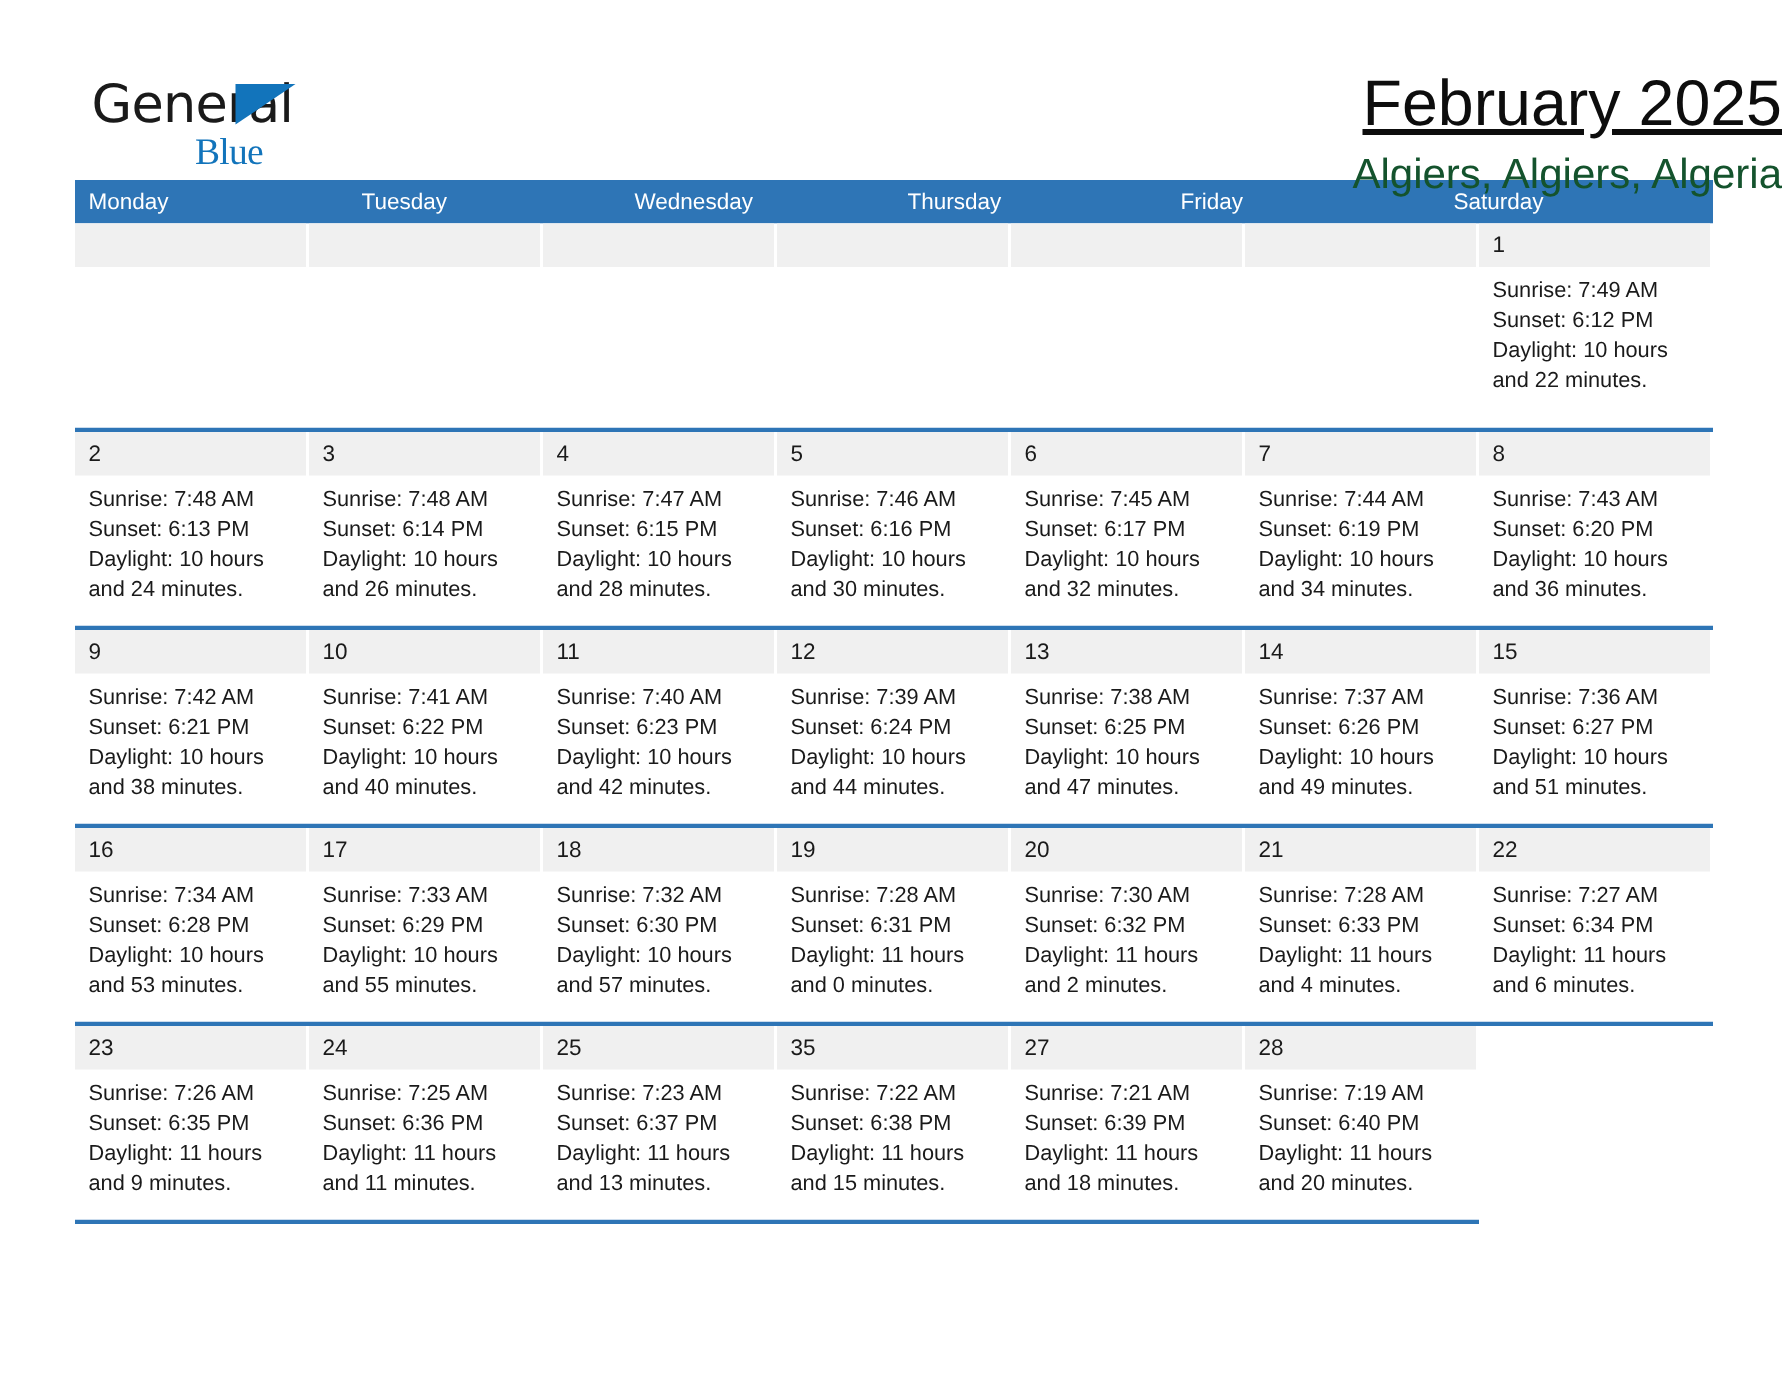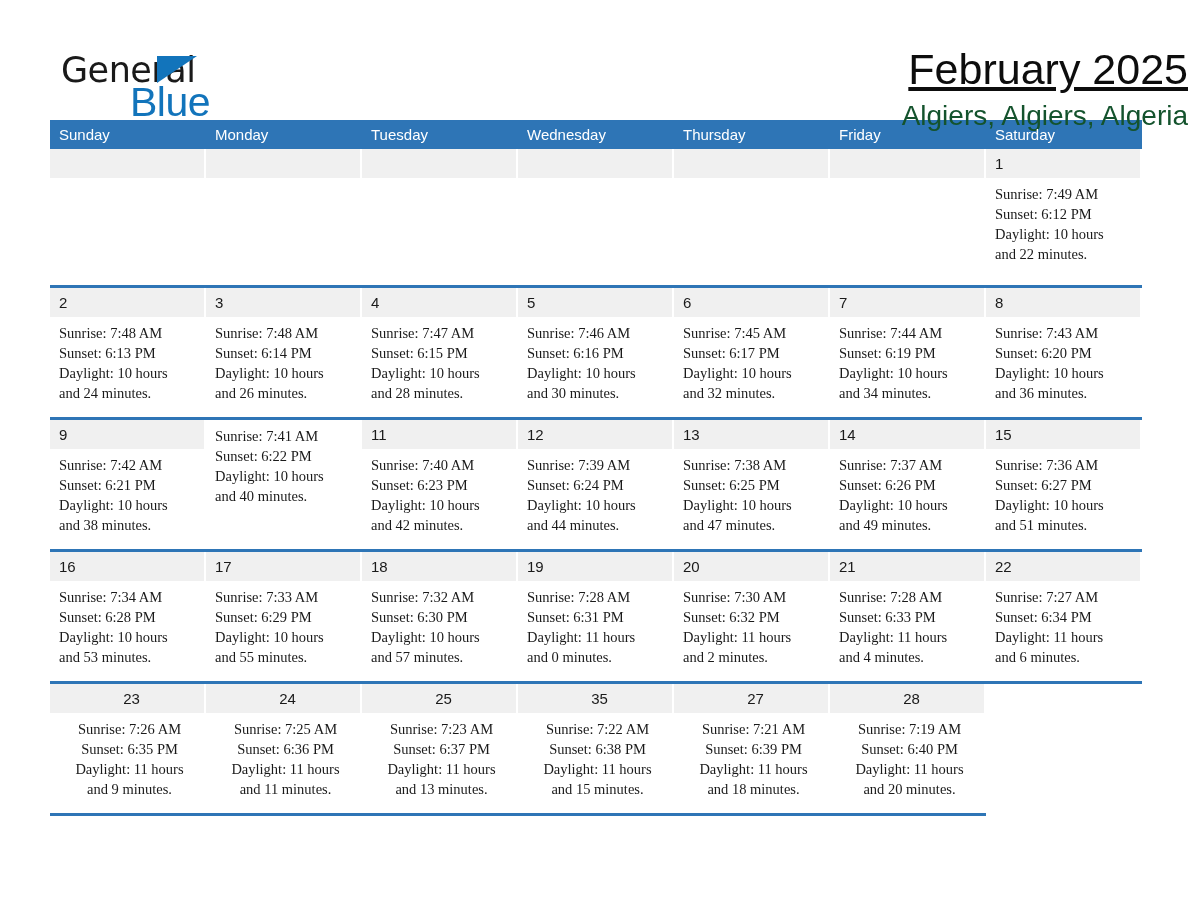--- a/index.html
+++ b/index.html
@@ -57,25 +57,25 @@
     top: 12px;
     width: 0;
     height: 0;
     border-left: 40px solid #1274bb;
     border-bottom: 27px solid transparent;
   }
   .logo-blue {
     position: absolute;
     left: 80px;
     top: 40px;
-    font-size: 41px;
+    font-size: 25px;
     line-height: 36px;
     letter-spacing: -0.5px;
     color: #1274bb;
-    font-family: Liberation Sans, sans-serif;
+    font-family: Liberation Serif, serif;
     font-weight: 400;
   }
 
   .titles {
     text-align: right;
     flex: none;
   }
   .cal-title {
     font-size: 43px;
     line-height: 50px;
@@ -121,21 +121,20 @@
     border-top: 3px solid #2e75b6;
     height: 132px;
     box-sizing: border-box;
   }
   .week.first-week {
     border-top: none;
     height: 136px;
   }
   .week.last-week {
     border-bottom: none;
-    text-align: center;
   }
 
   .day-cell {
     flex: 1 1 0;
     min-width: 0;
     box-sizing: border-box;
     position: relative;
     background: #ffffff;
   }
   .day-band {
@@ -151,21 +150,20 @@
     font-size: 15px;
     line-height: 29px;
     padding-left: 9px;
     color: #1a1a1a;
   }
   .day-info {
     padding: 6px 6px 0 9px;
     font-size: 14.5px;
     line-height: 20px;
     color: #1a1a1a;
-    font-family: Liberation Serif, serif;
   }
   .day-info div {
     white-space: nowrap;
   }
 
   .bottom-rule {
     width: 1092px;
     height: 3px;
     background: #2e75b6;
   }
@@ -189,21 +187,20 @@
     <div class="titles">
       <div class="cal-title">February 2025</div>
       <div class="cal-subtitle">Algiers, Algiers, Algeria</div>
     </div>
 
   </div>
 
   <div class="calendar">
 
     <div class="weekday-row">
-      <div class="weekday">Sunday</div>
       <div class="weekday">Monday</div>
       <div class="weekday">Tuesday</div>
       <div class="weekday">Wednesday</div>
       <div class="weekday">Thursday</div>
       <div class="weekday">Friday</div>
       <div class="weekday">Saturday</div>
     </div>
 
     <div class="week first-week">
       <div class="day-cell">
@@ -341,20 +338,21 @@
       <div class="day-cell">
         <div class="day-band"><span class="day-num">9</span></div>
         <div class="day-info">
           <div>Sunrise: 7:42 AM</div>
           <div>Sunset: 6:21 PM</div>
           <div>Daylight: 10 hours</div>
           <div>and 38 minutes.</div>
         </div>
       </div>
       <div class="day-cell">
+        <div class="day-band"><span class="day-num">10</span></div>
         <div class="day-info">
           <div>Sunrise: 7:41 AM</div>
           <div>Sunset: 6:22 PM</div>
           <div>Daylight: 10 hours</div>
           <div>and 40 minutes.</div>
         </div>
       </div>
       <div class="day-cell">
         <div class="day-band"><span class="day-num">11</span></div>
         <div class="day-info">

